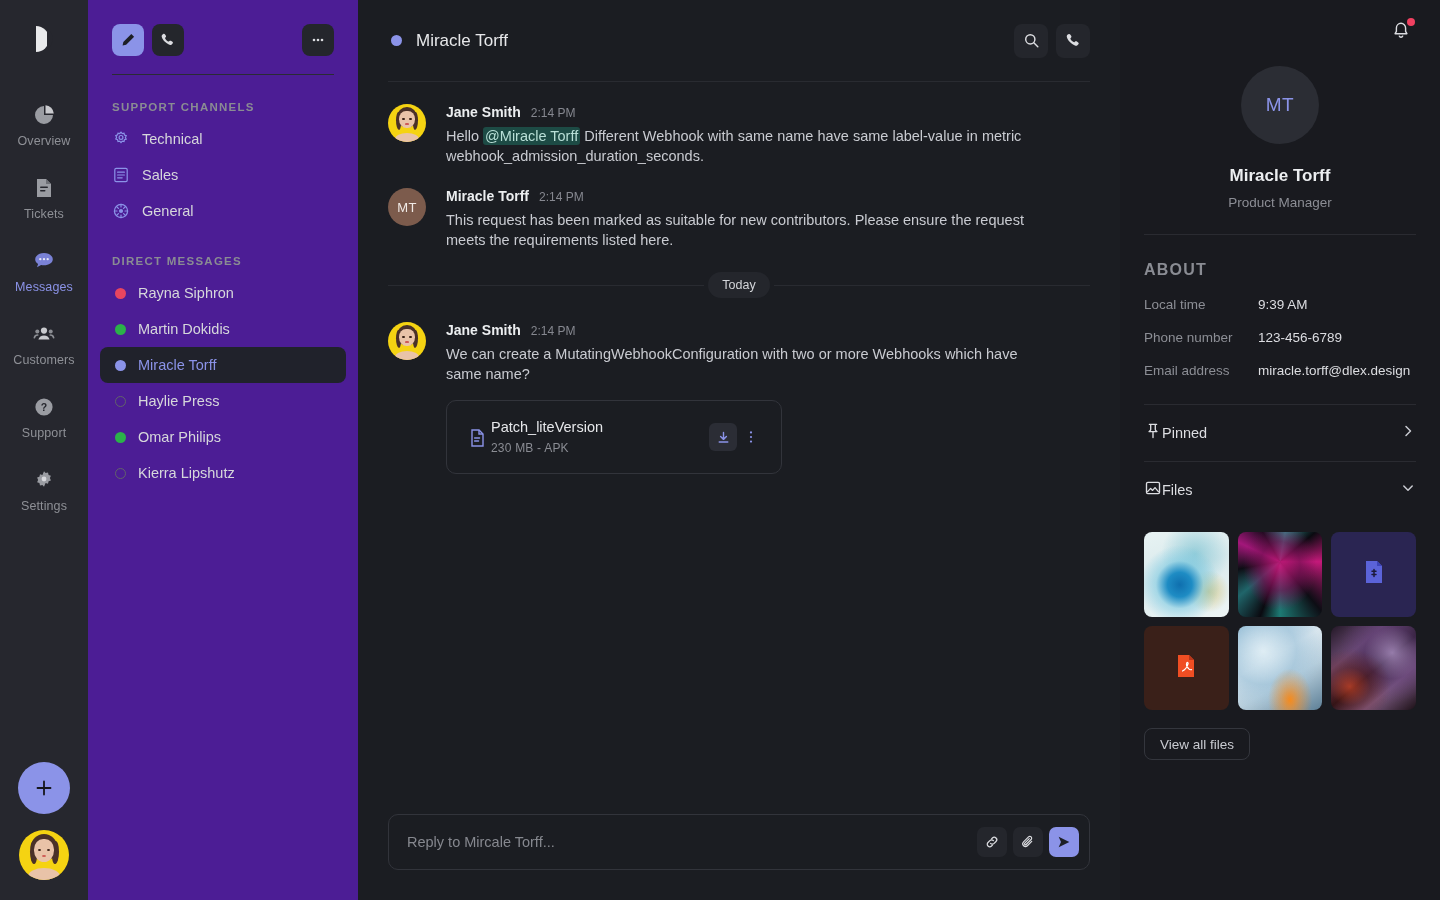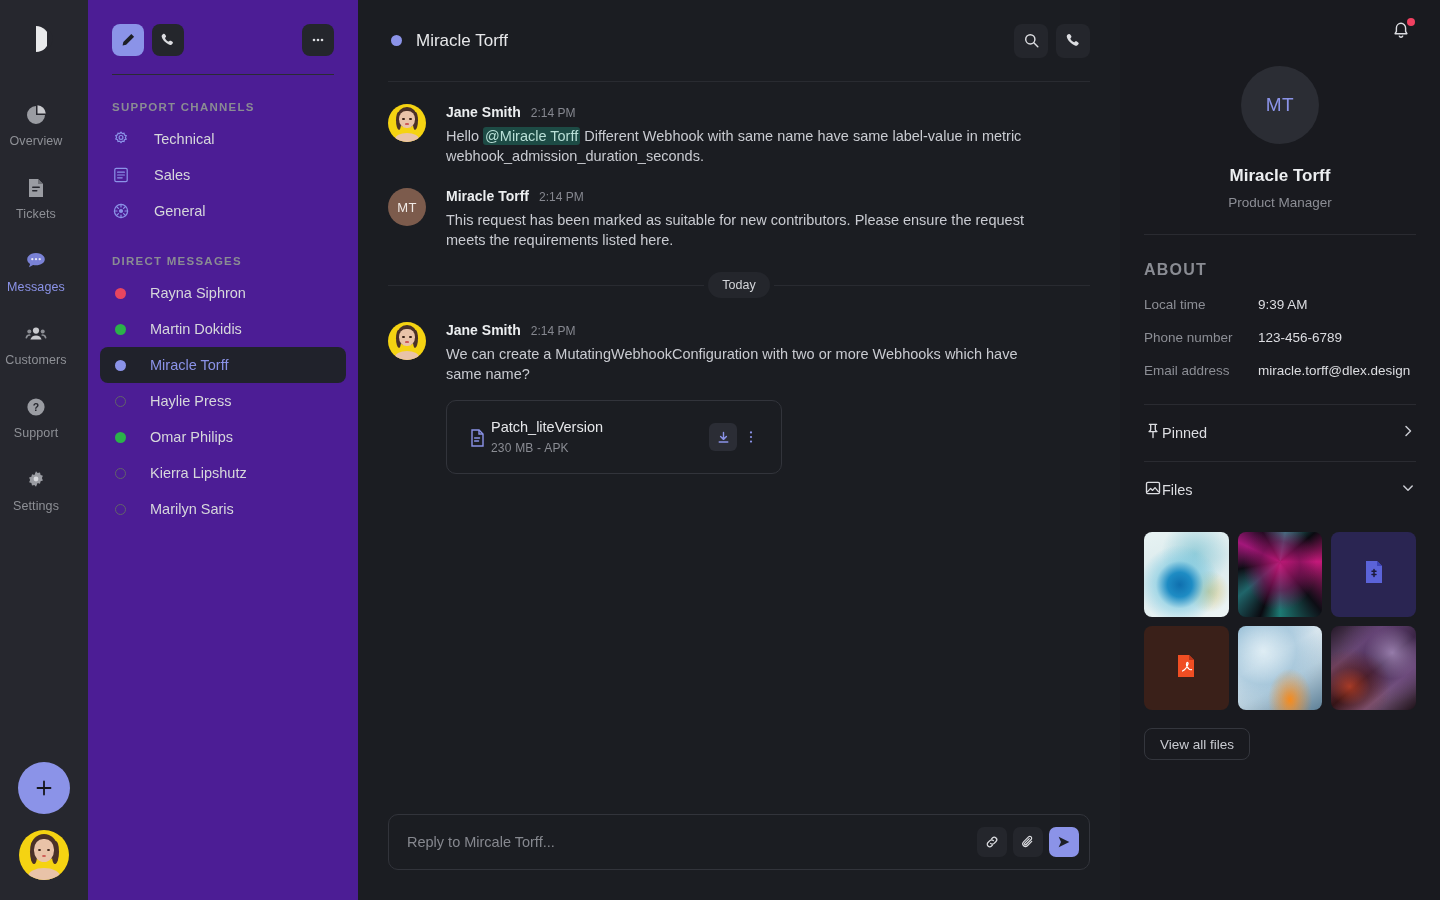--- a/index.html
+++ b/index.html
@@ -33,20 +33,21 @@
     margin-top: 22px;
     width: 34px; height: 34px;
     display: flex; align-items: center; justify-content: center;
   }
   .rail-nav {
     margin-top: 46px;
     display: flex;
     flex-direction: column;
     gap: 27px;
     width: 100%;
+    align-items: center;
   }
   .rail-item {
     width: 72px;
     display: flex;
     flex-direction: column;
     align-items: center;
     gap: 6px;
     cursor: pointer;
     user-select: none;
   }
@@ -171,21 +172,21 @@
     letter-spacing: 1.25px;
     color: #8a8c93;
     font-weight: 600;
     padding: 26px 12px 8px 12px;
   }
 
   .side-row {
     height: 36px;
     display: flex;
     align-items: center;
-    gap: 24px;
+    gap: 12px;
     padding: 0 12px;
     border-radius: 8px;
     cursor: pointer;
   }
   .side-row .rlbl {
     font-size: 14.5px;
     color: #d6d7db;
   }
   .side-row.selected { background: #20222b; }
   .side-row.selected .rlbl { color: #8b93e8; }
@@ -655,24 +656,20 @@
       <span class="dot empty"></span>
       <span class="rlbl">Haylie Press</span>
     </div>
     <div class="side-row">
       <span class="dot green"></span>
       <span class="rlbl">Omar Philips</span>
     </div>
     <div class="side-row">
       <span class="dot empty"></span>
       <span class="rlbl">Kierra Lipshutz</span>
-    </div>
-    <div class="side-row">
-      <span class="dot empty"></span>
-      <span class="rlbl">Marilyn Saris</span>
     </div>
   </aside>
 
   <main class="chat">
     <header class="chat-header">
       <div class="title-wrap">
         <span class="dot purple"></span>
         <span class="ctitle">Miracle Torff</span>
       </div>
       <div class="spacer"></div>

